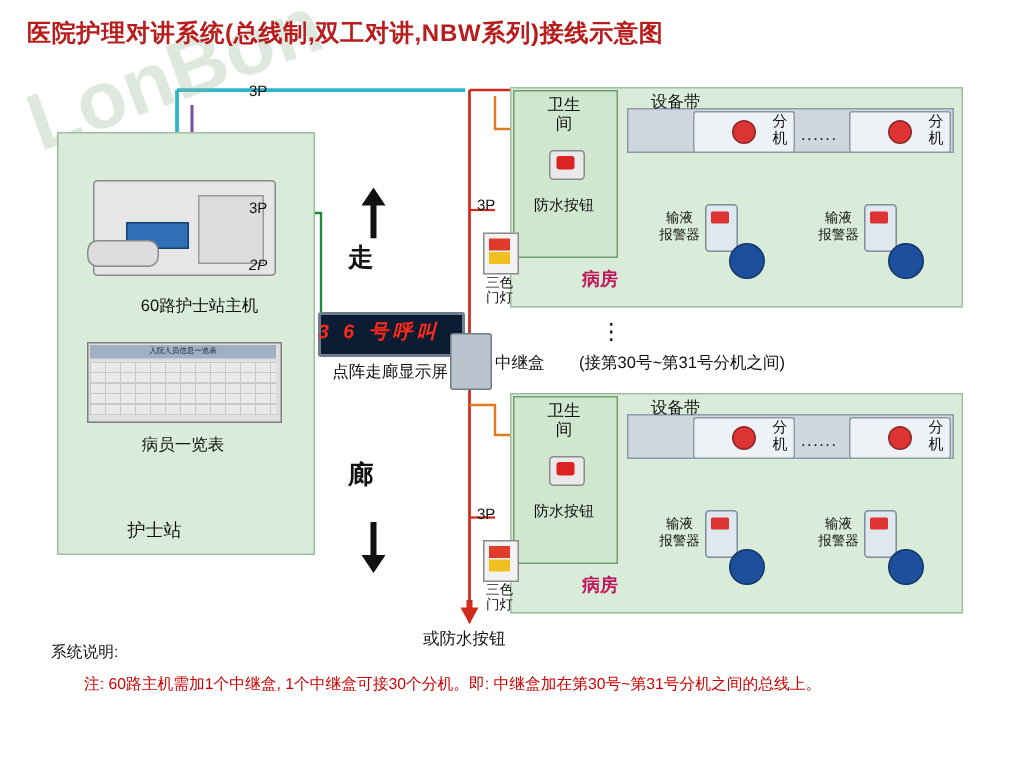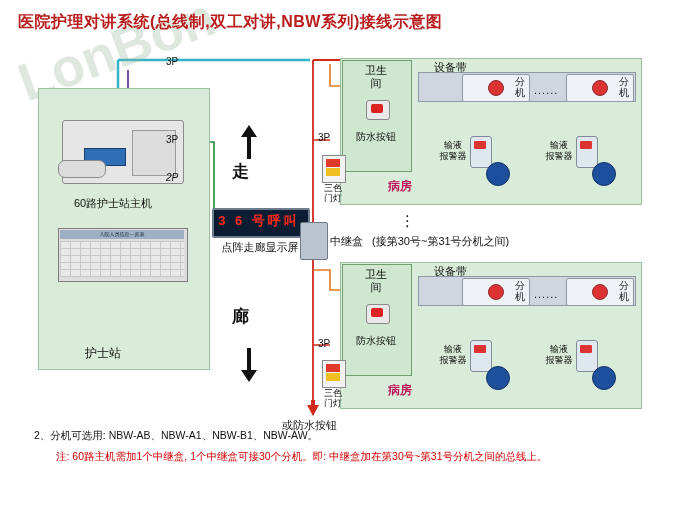--- a/index.html
+++ b/index.html
@@ -17,35 +17,35 @@
 
   
   #nurse-station{left:38px;top:88px;width:170px;height:280px;background:#d9ecd9;border:1px solid #9dbf9d;}
   #nurse-station-label{left:85px;top:345px;font-size:12px;color:#111;}
 
   
   #nurse-host{left:62px;top:120px;width:120px;height:62px;background:#e6e6e6;border:1px solid #8a8a8a;border-radius:3px;}
   #nurse-host-screen{left:84px;top:148px;width:40px;height:16px;background:#2f6fb5;border:1px solid #17406f;}
   #nurse-host-kb{left:132px;top:130px;width:42px;height:44px;background:#dcdcdc;border:1px solid #9a9a9a;}
   #nurse-host-handset{left:58px;top:160px;width:46px;height:16px;background:#dcdcdc;border:1px solid #8a8a8a;border-radius:7px;}
-  #nurse-host-label{left:48px;top:196px;width:130px;font-size:11px;color:#111;text-align:center;}
+  #nurse-host-label{left:68px;top:196px;width:130px;font-size:11px;color:#111;text-align:center;}
 
   
   #patient-board{left:58px;top:228px;width:128px;height:52px;background:#dedede;border:1px solid #7d7d7d;}
   #patient-board-top{left:60px;top:230px;width:124px;height:9px;background:#9fb0c4;font-size:5px;color:#14202e;text-align:center;line-height:9px;}
   #patient-board-grid{left:60px;top:241px;width:124px;height:36px;
       background:
         repeating-linear-gradient(to right,#c8c8c8 0 1px,transparent 1px 10px),
         repeating-linear-gradient(to bottom,#c8c8c8 0 1px,transparent 1px 7px),
         #e9e9e9;}
   #patient-board-label{left:58px;top:290px;width:128px;font-size:11px;color:#111;text-align:center;line-height:14px;}
 
   
   #corridor-display{left:212px;top:208px;width:94px;height:26px;background:#0c1c33;border:2px solid #6e7c8c;border-radius:2px;}
-  #corridor-display-text{left:212px;top:208px;width:94px;height:26px;line-height:26px;text-align:center;font-size:13px;font-weight:bold;color:#ff2a1a;letter-spacing:3px;}
+  #corridor-display-text{left:212px;top:208px;width:94px;height:26px;line-height:26px;font-size:13px;font-weight:bold;color:#ff2a1a;letter-spacing:3px;font-style:italic;}
   #corridor-display-label{left:208px;top:240px;width:104px;text-align:center;font-size:11px;color:#111;}
 
   
   #arrow-up{left:240px;top:125px;width:18px;height:34px;}
   #corridor-char-1{left:232px;top:160px;font-size:17px;font-weight:bold;color:#111;}
   #corridor-char-2{left:232px;top:305px;font-size:17px;font-weight:bold;color:#111;}
   #arrow-down{left:240px;top:348px;width:18px;height:34px;}
 
   
   .ward{background:#d9ecd9;border:1px solid #9dbf9d;}
@@ -157,20 +157,21 @@
   <div id="nurse-host" class="abs"></div>
   <div id="nurse-host-kb" class="abs"></div>
   <div id="nurse-host-screen" class="abs"></div>
   <div id="nurse-host-handset" class="abs"></div>
   <div id="nurse-host-label" class="abs">60路护士站主机</div>
 
   <div id="patient-board" class="abs"></div>
   <div id="patient-board-top" class="abs">入院人员信息一览表</div>
   <div id="patient-board-grid" class="abs"></div>
   <div id="patient-board-label" class="abs">
+    <div>病员一览表</div>
   </div>
 
   <div id="corridor-display" class="abs"></div>
   <div id="corridor-display-text" class="abs">3 6 号呼叫</div>
   <div id="corridor-display-label" class="abs">点阵走廊显示屏</div>
 
   <div id="arrow-up" class="abs">
     <svg width="18" height="34" viewBox="0 0 18 34">
         <polygon points="9,0 17,12 11,12 11,34 7,34 7,12 1,12" fill="#111"></polygon>
       </svg>
@@ -185,21 +186,21 @@
 
   <div class="abs p3" style="left:166px;top:56px;">3P</div>
   <div class="abs p3" style="left:166px;top:134px;">3P</div>
   <div class="abs p3" style="left:166px;top:172px;font-style:italic;">2P</div>
   <div class="abs p3" style="left:318px;top:132px;">3P</div>
   <div class="abs p3" style="left:318px;top:338px;">3P</div>
 
   <div id="repeater" class="abs"></div>
   <div id="repeater-label" class="abs">
     <span>中继盒</span>
-    <span style="margin-left:6px;">(接第30号~第31号分机之间)</span>
+    <span style="margin-left:20px;">(接第30号~第31号分机之间)</span>
   </div>
 
   <div class="abs" style="left:400px;top:212px;font-size:15px;color:#111;">⋮</div>
 
   <div id="ward-top" class="ward abs"></div>
   <div id="toilet-top" class="toilet abs"></div>
   <div id="toilet-top-label" class="toilet-label abs">
     <div>卫生</div>
     <div>间</div>
   </div>
@@ -309,17 +310,17 @@
   <div id="ward-bottom-label" class="ward-label abs">病房</div>
 
   <div class="abs" style="left:306px;top:400px;">
     <svg width="14" height="16" viewBox="0 0 14 16">
         <polygon points="7,16 13,5 9,5 9,0 5,0 5,5 1,5" fill="#cf2a1b"></polygon>
       </svg>
   </div>
   <div id="to-next-ward" class="abs">或防水按钮</div>
 
   <div id="notes" class="abs">
-    <div>2、分机可选用: NBW-AB、NBW-A1、NBW-B1、NBW-AW。</div>
+    <div>系统说明:</div>
     <div id="note-warn" style="margin-top:6px;padding-left:22px;">注: 60路主机需加1个中继盒, 1个中继盒可接30个分机。即: 中继盒加在第30号~第31号分机之间的总线上。</div>
   </div>
 
 </div>
 
 </body></html>

